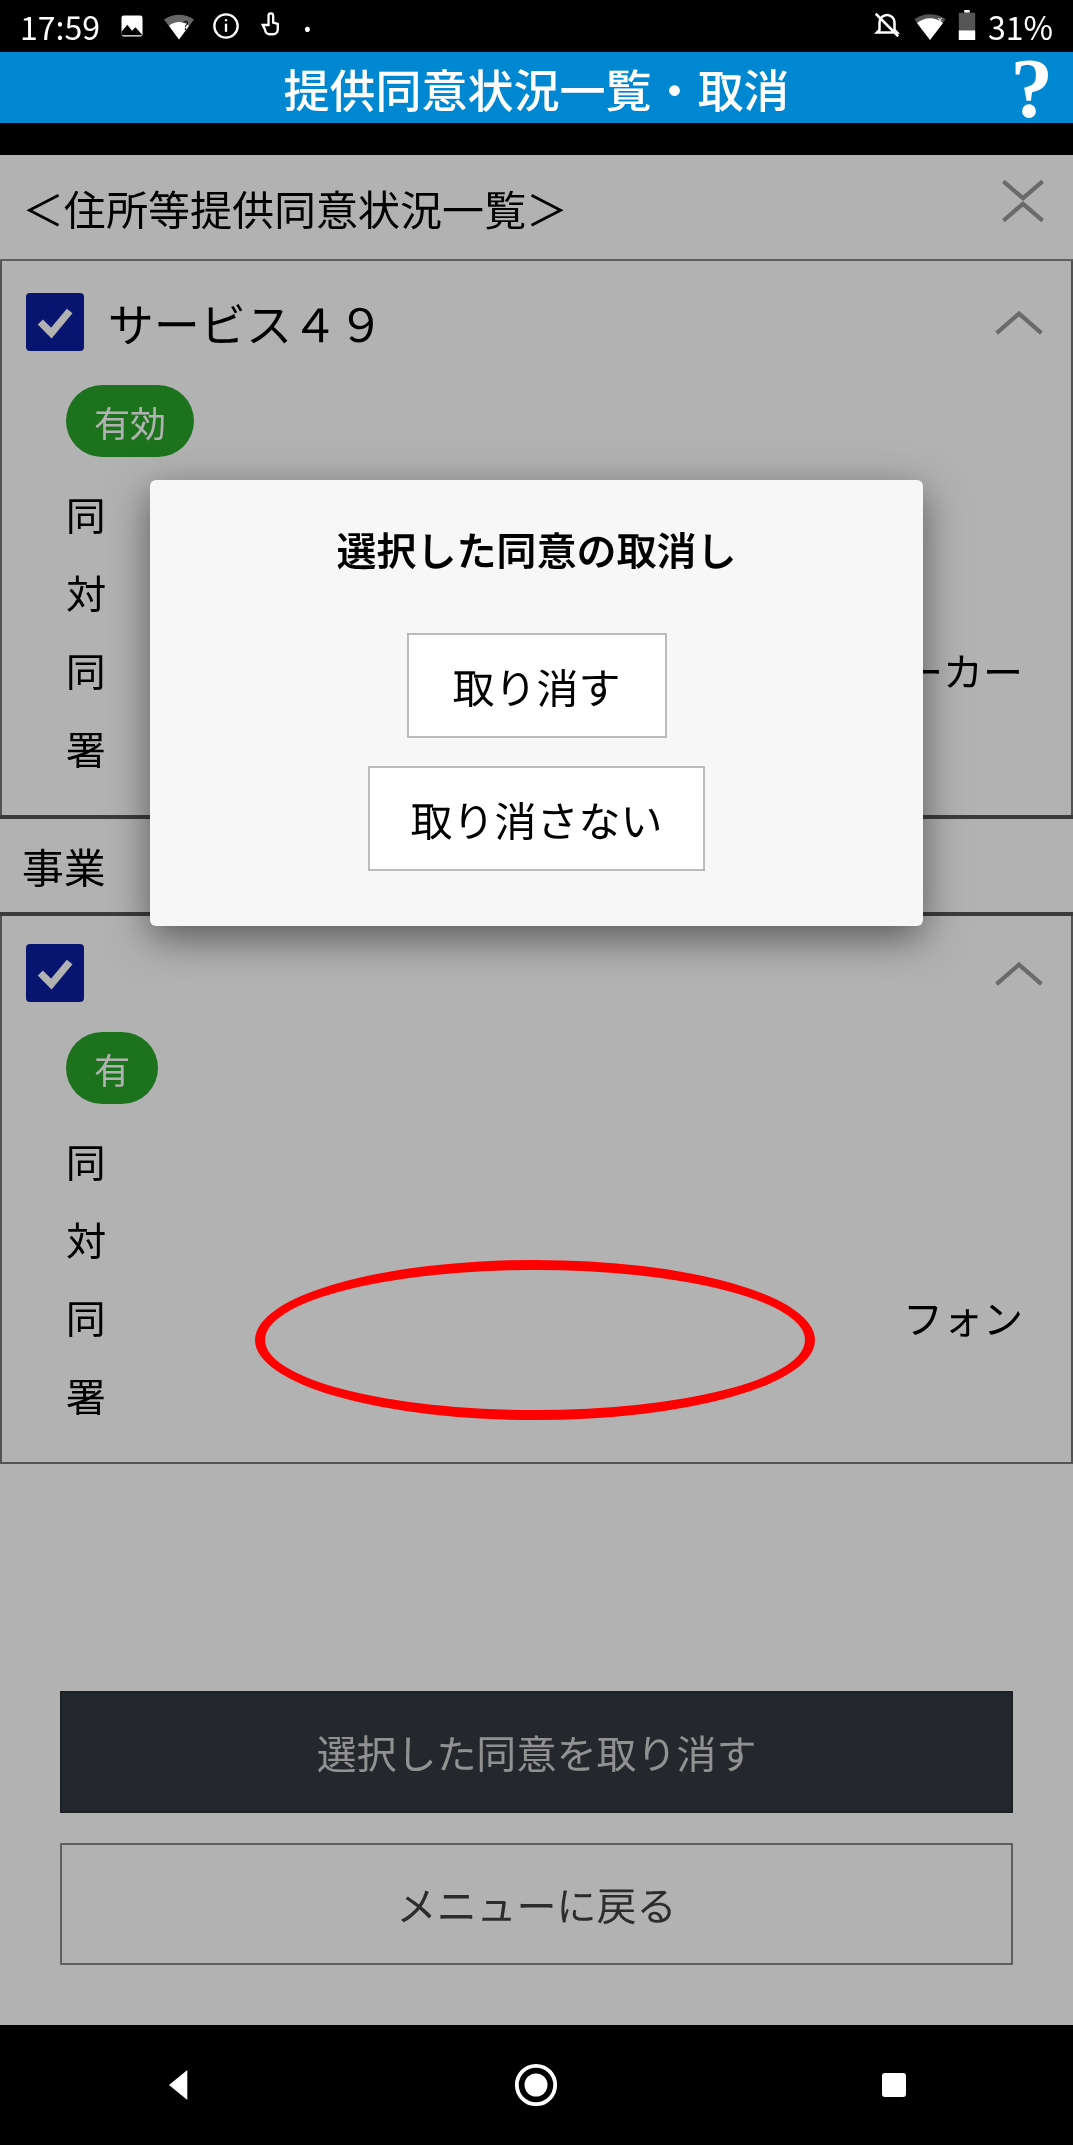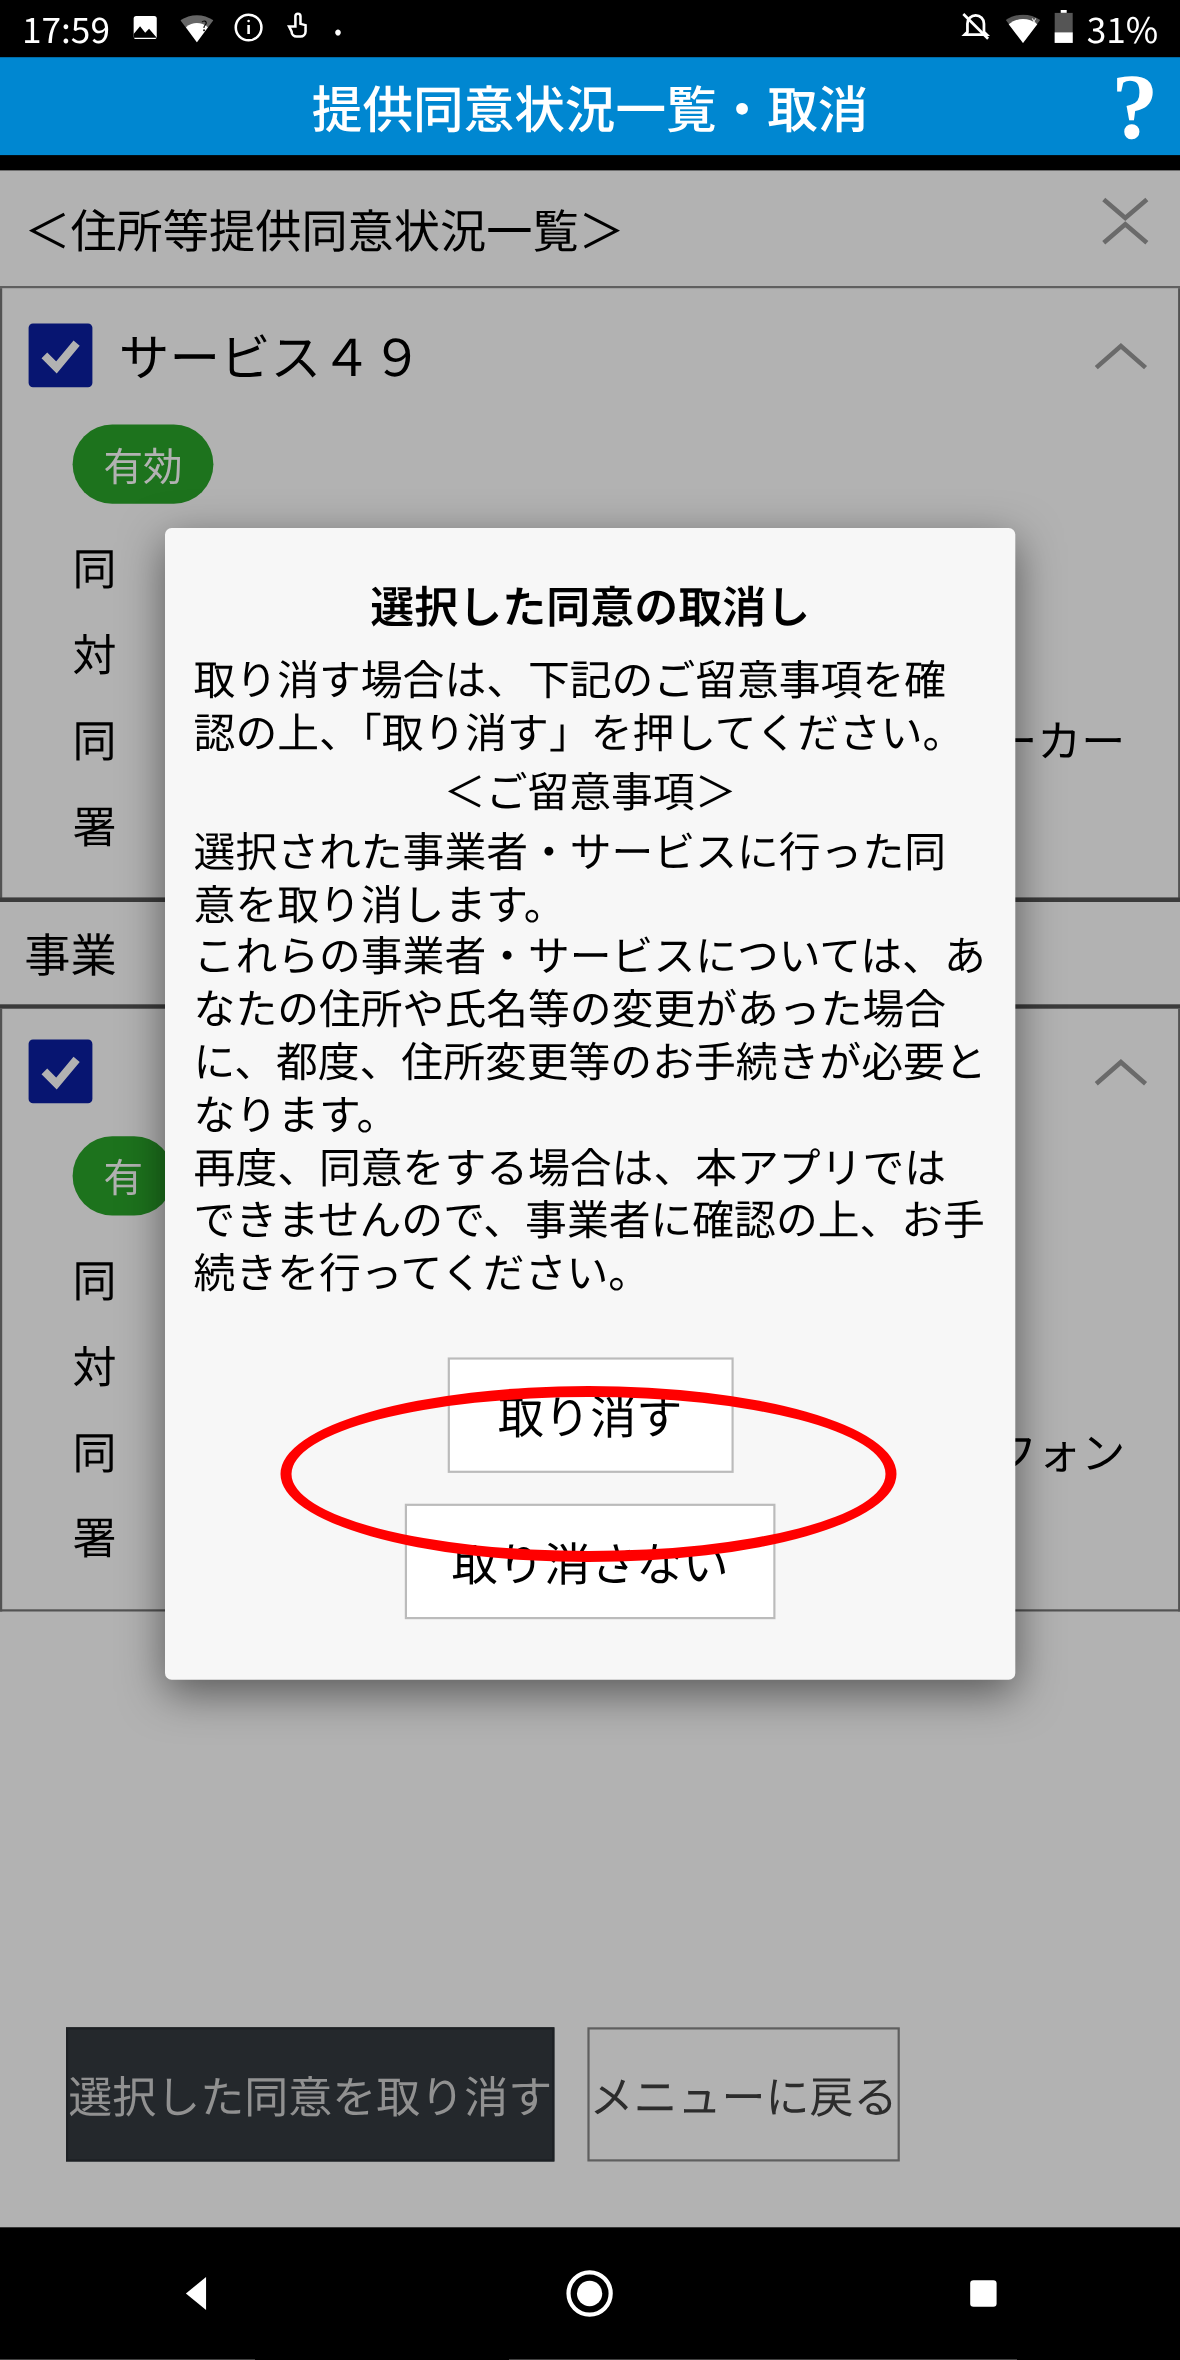--- a/index.html
+++ b/index.html
@@ -3,21 +3,21 @@
   <meta charset="utf-8">
   <style>
     * { box-sizing: border-box; margin: 0; padding: 0; }
     body { width: 1073px; height: 2145px; background: #000; font-family: -apple-system, "Hiragino Sans", "Noto Sans JP", sans-serif; position: relative; overflow: hidden; }
 
     .status-bar { height: 52px; background: #000; color: #fff; display: flex; align-items: center; justify-content: space-between; padding: 0 20px; font-size: 32px; }
     .status-left { display: flex; align-items: center; gap: 18px; }
     .status-right { display: flex; align-items: center; gap: 12px; }
     .status-right .pct { font-size: 32px; }
 
-    .header-bar { height: 89px; background: #0087d1; color: #fff; display: flex; align-items: center; justify-content: center; position: relative; font-size: 46px; font-weight: 500; }
+    .header-bar { height: 71px; background: #0087d1; color: #fff; display: flex; align-items: center; justify-content: center; position: relative; font-size: 46px; font-weight: 500; }
     .help-icon { position: absolute; right: 20px; top: 50%; transform: translateY(-50%); font-size: 85px; font-weight: 700; color: #fff; font-family: Georgia, serif; }
 
     .content { position: absolute; top: 155px; left: 0; right: 0; bottom: 120px; background: #fff; }
 
     .scrim { position: absolute; top: 155px; left: 0; right: 0; bottom: 120px; background: rgba(0,0,0,.30); z-index: 5; }
 
     .subheader { display: flex; align-items: center; justify-content: space-between; padding: 18px 22px; border-bottom: 2px solid #888; font-size: 42px; }
     .subheader .collapse-x { color: #888; font-size: 42px; letter-spacing: -6px; }
 
     .card { border: 2px solid #777; border-top: none; padding: 28px 24px 28px 24px; }
@@ -26,21 +26,21 @@
     .checkbox svg { width: 44px; height: 44px; }
     .card-title { font-size: 46px; }
     .chevron-up { margin-left: auto; color: #888; font-size: 34px; }
 
     .badge { display: inline-block; background: #2aa52a; color: #fff; font-size: 36px; padding: 10px 28px; border-radius: 40px; margin: 30px 0 18px 40px; }
 
     .field { font-size: 40px; padding: 10px 0 10px 40px; }
 
     .section-label { border-top: 4px solid #555; border-bottom: 4px solid #555; padding: 16px 22px; font-size: 42px; margin-top: -2px; }
 
-    .bottom-buttons { position: absolute; bottom: 0; left: 0; right: 0; padding: 0 60px 60px 60px; display: flex; gap: 30px; }
+    .bottom-buttons { position: absolute; bottom: 0; left: 0; right: 0; padding: 0 60px 60px 60px; display: flex; flex-direction: column; gap: 30px; }
     .btn-dark { background: #343a40; color: #d0d0d0; font-size: 40px; text-align: center; padding: 30px 0; border: 2px solid #2a2f34; }
     .btn-light { background: #fff; color: #404040; font-size: 40px; text-align: center; padding: 30px 0; border: 2px solid #888; }
 
     .modal { position: absolute; z-index: 10; left: 150px; right: 150px; top: 480px; background: #f7f7f7; border-radius: 6px; box-shadow: 0 12px 40px rgba(0,0,0,.5); padding: 40px 26px 55px 26px; }
     .modal-title { text-align: center; font-size: 40px; font-weight: 600; margin-bottom: 14px; }
     .modal-body { font-size: 38px; line-height: 1.26; }
     .modal-sub { text-align: center; margin: 6px 0; }
     .modal-buttons { display: flex; flex-direction: column; align-items: center; gap: 28px; margin-top: 55px; }
     .modal-btn { background: #fff; border: 2px solid #bbb; font-size: 42px; padding: 20px 40px; min-width: 320px; text-align: center; }
 
@@ -160,27 +160,20 @@
     <div class="btn-dark">選択した同意を取り消す</div>
     <div class="btn-light">メニューに戻る</div>
   </div>
 
 </div>
 
 <div class="scrim"></div>
 
 <div class="modal">
   <div class="modal-title">選択した同意の取消し</div>
-  <div class="modal-body">
-    <div>取り消す場合は、下記のご留意事項を確認の上、「取り消す」を押してください。</div>
-    <div class="modal-sub">＜ご留意事項＞</div>
-    <div>選択された事業者・サービスに行った同意を取り消します。</div>
-    <div>これらの事業者・サービスについては、あなたの住所や氏名等の変更があった場合に、都度、住所変更等のお手続きが必要となります。</div>
-    <div>再度、同意をする場合は、本アプリではできませんので、事業者に確認の上、お手続きを行ってください。</div>
-  </div>
   <div class="modal-buttons">
     <div class="modal-btn" style="min-width:260px;">取り消す</div>
     <div class="modal-btn">取り消さない</div>
   </div>
 </div>
 
 <div class="circle-annot" style="left: 255px; top: 1260px;"></div>
 
 <div class="nav-bar">
   <div class="nav-btn">

